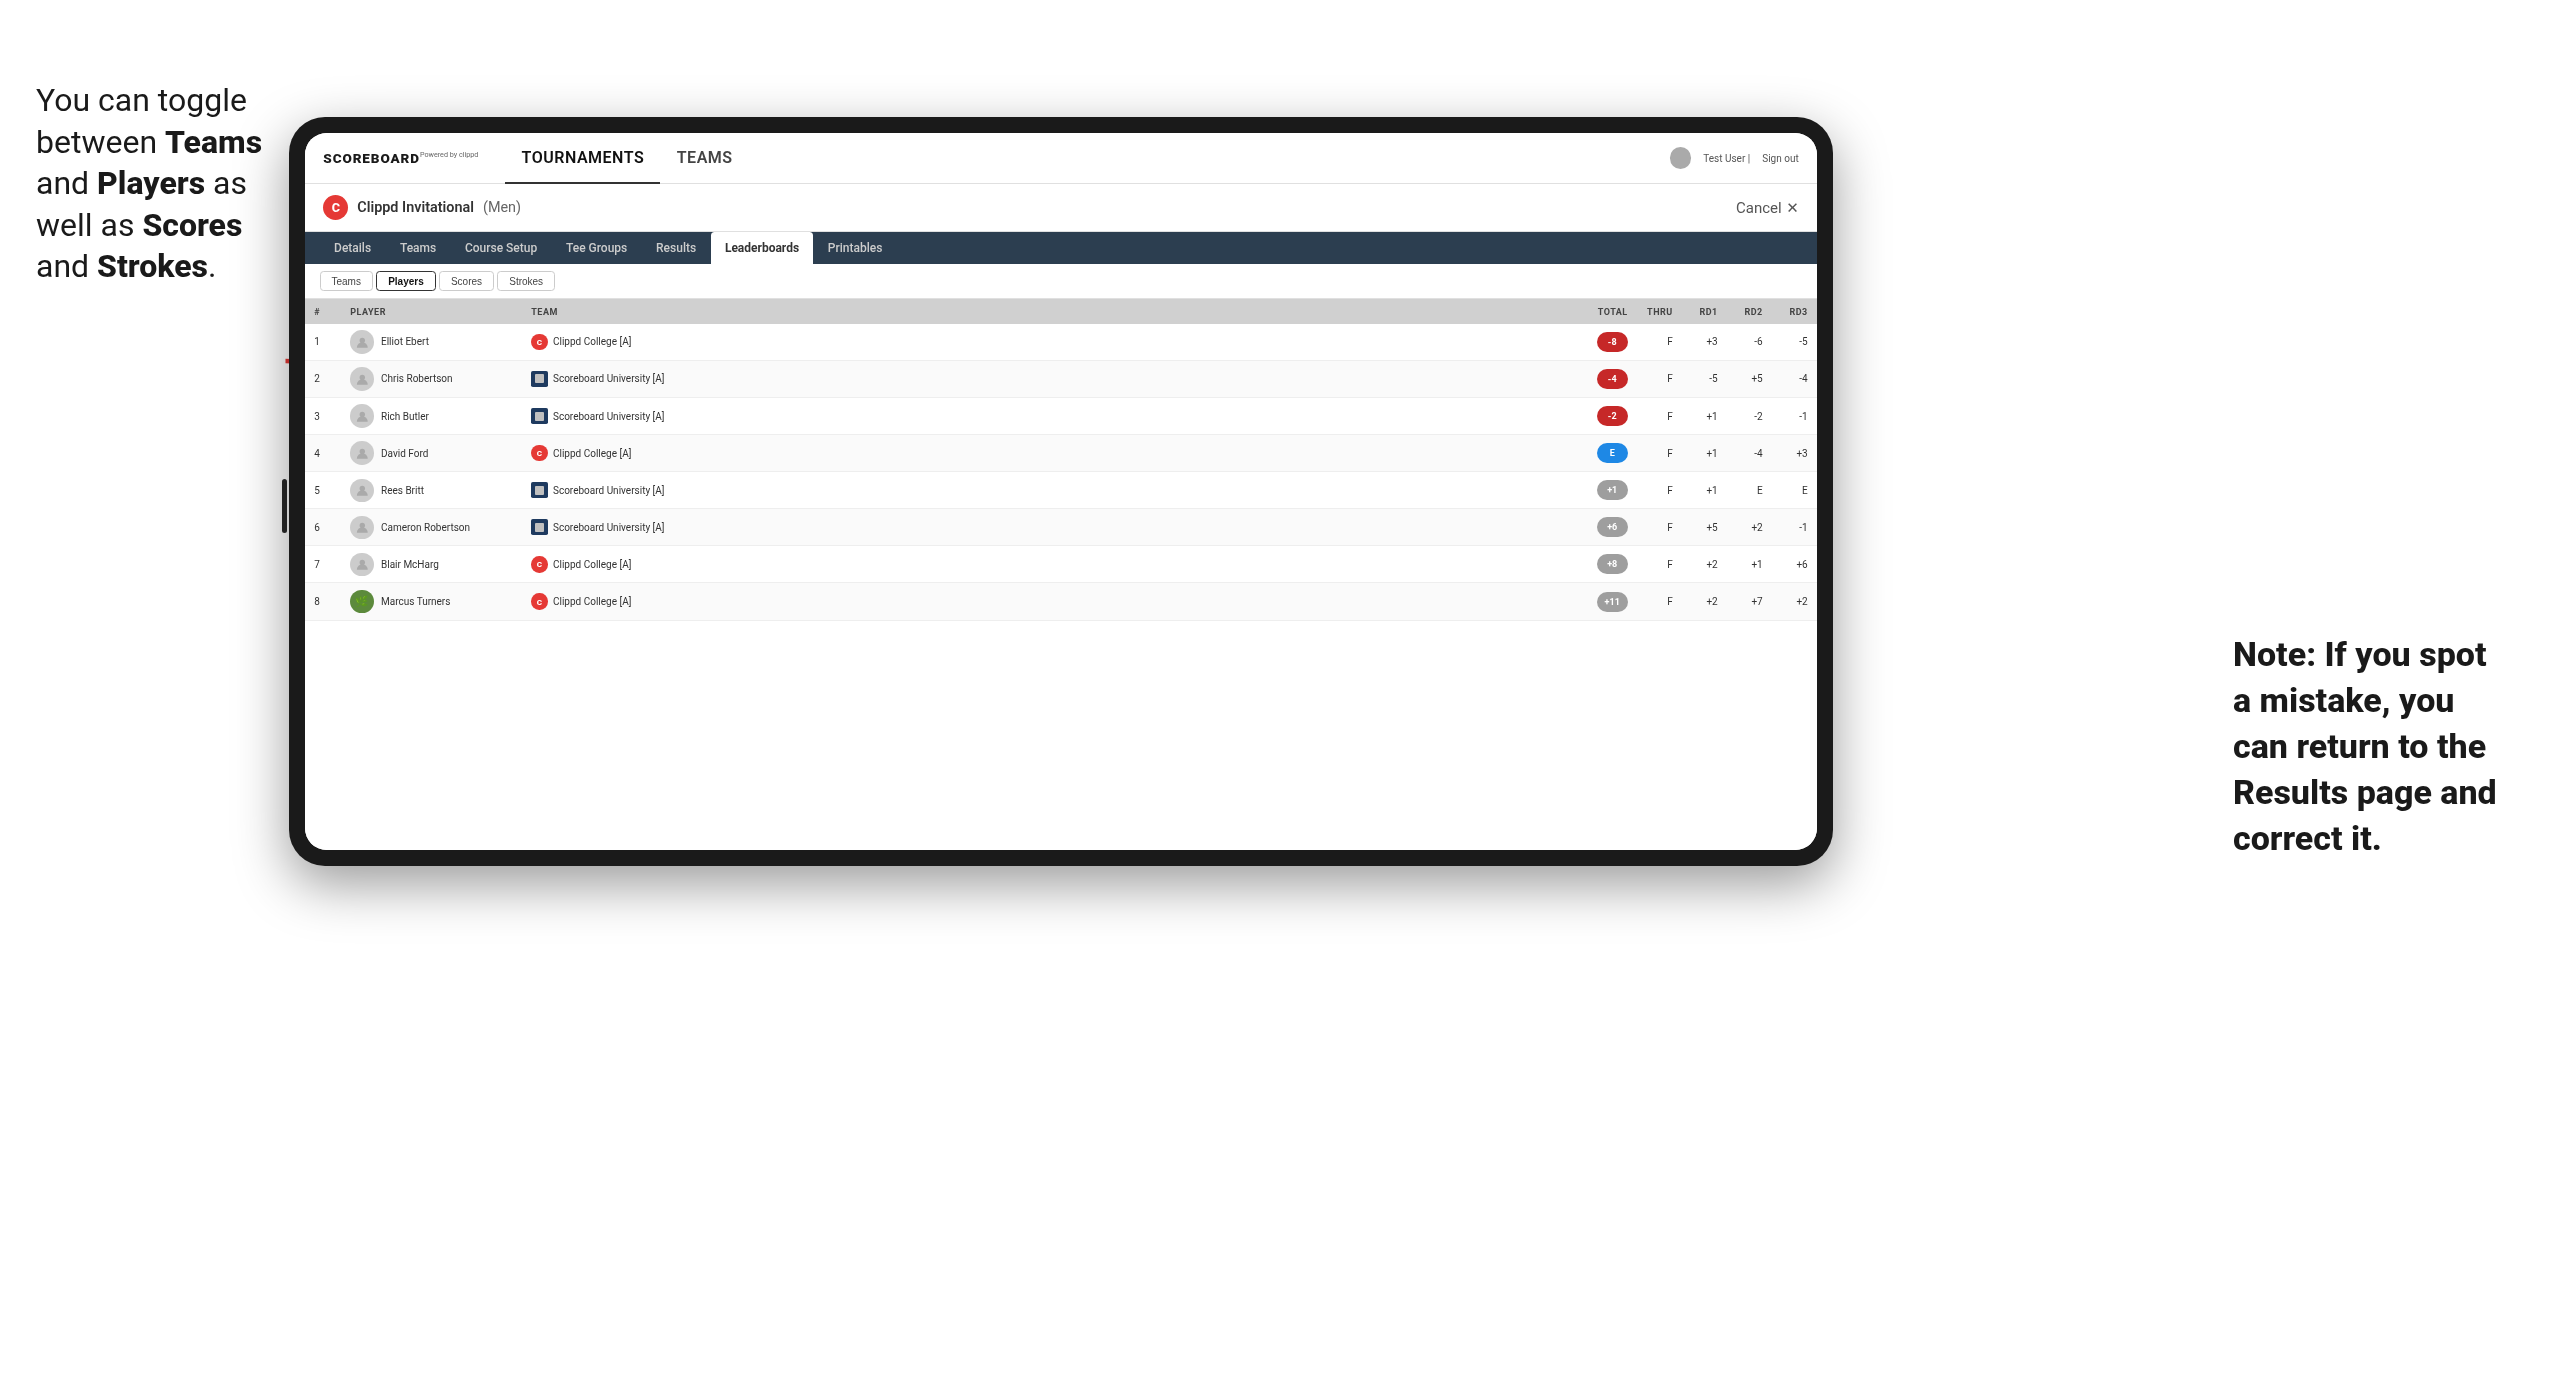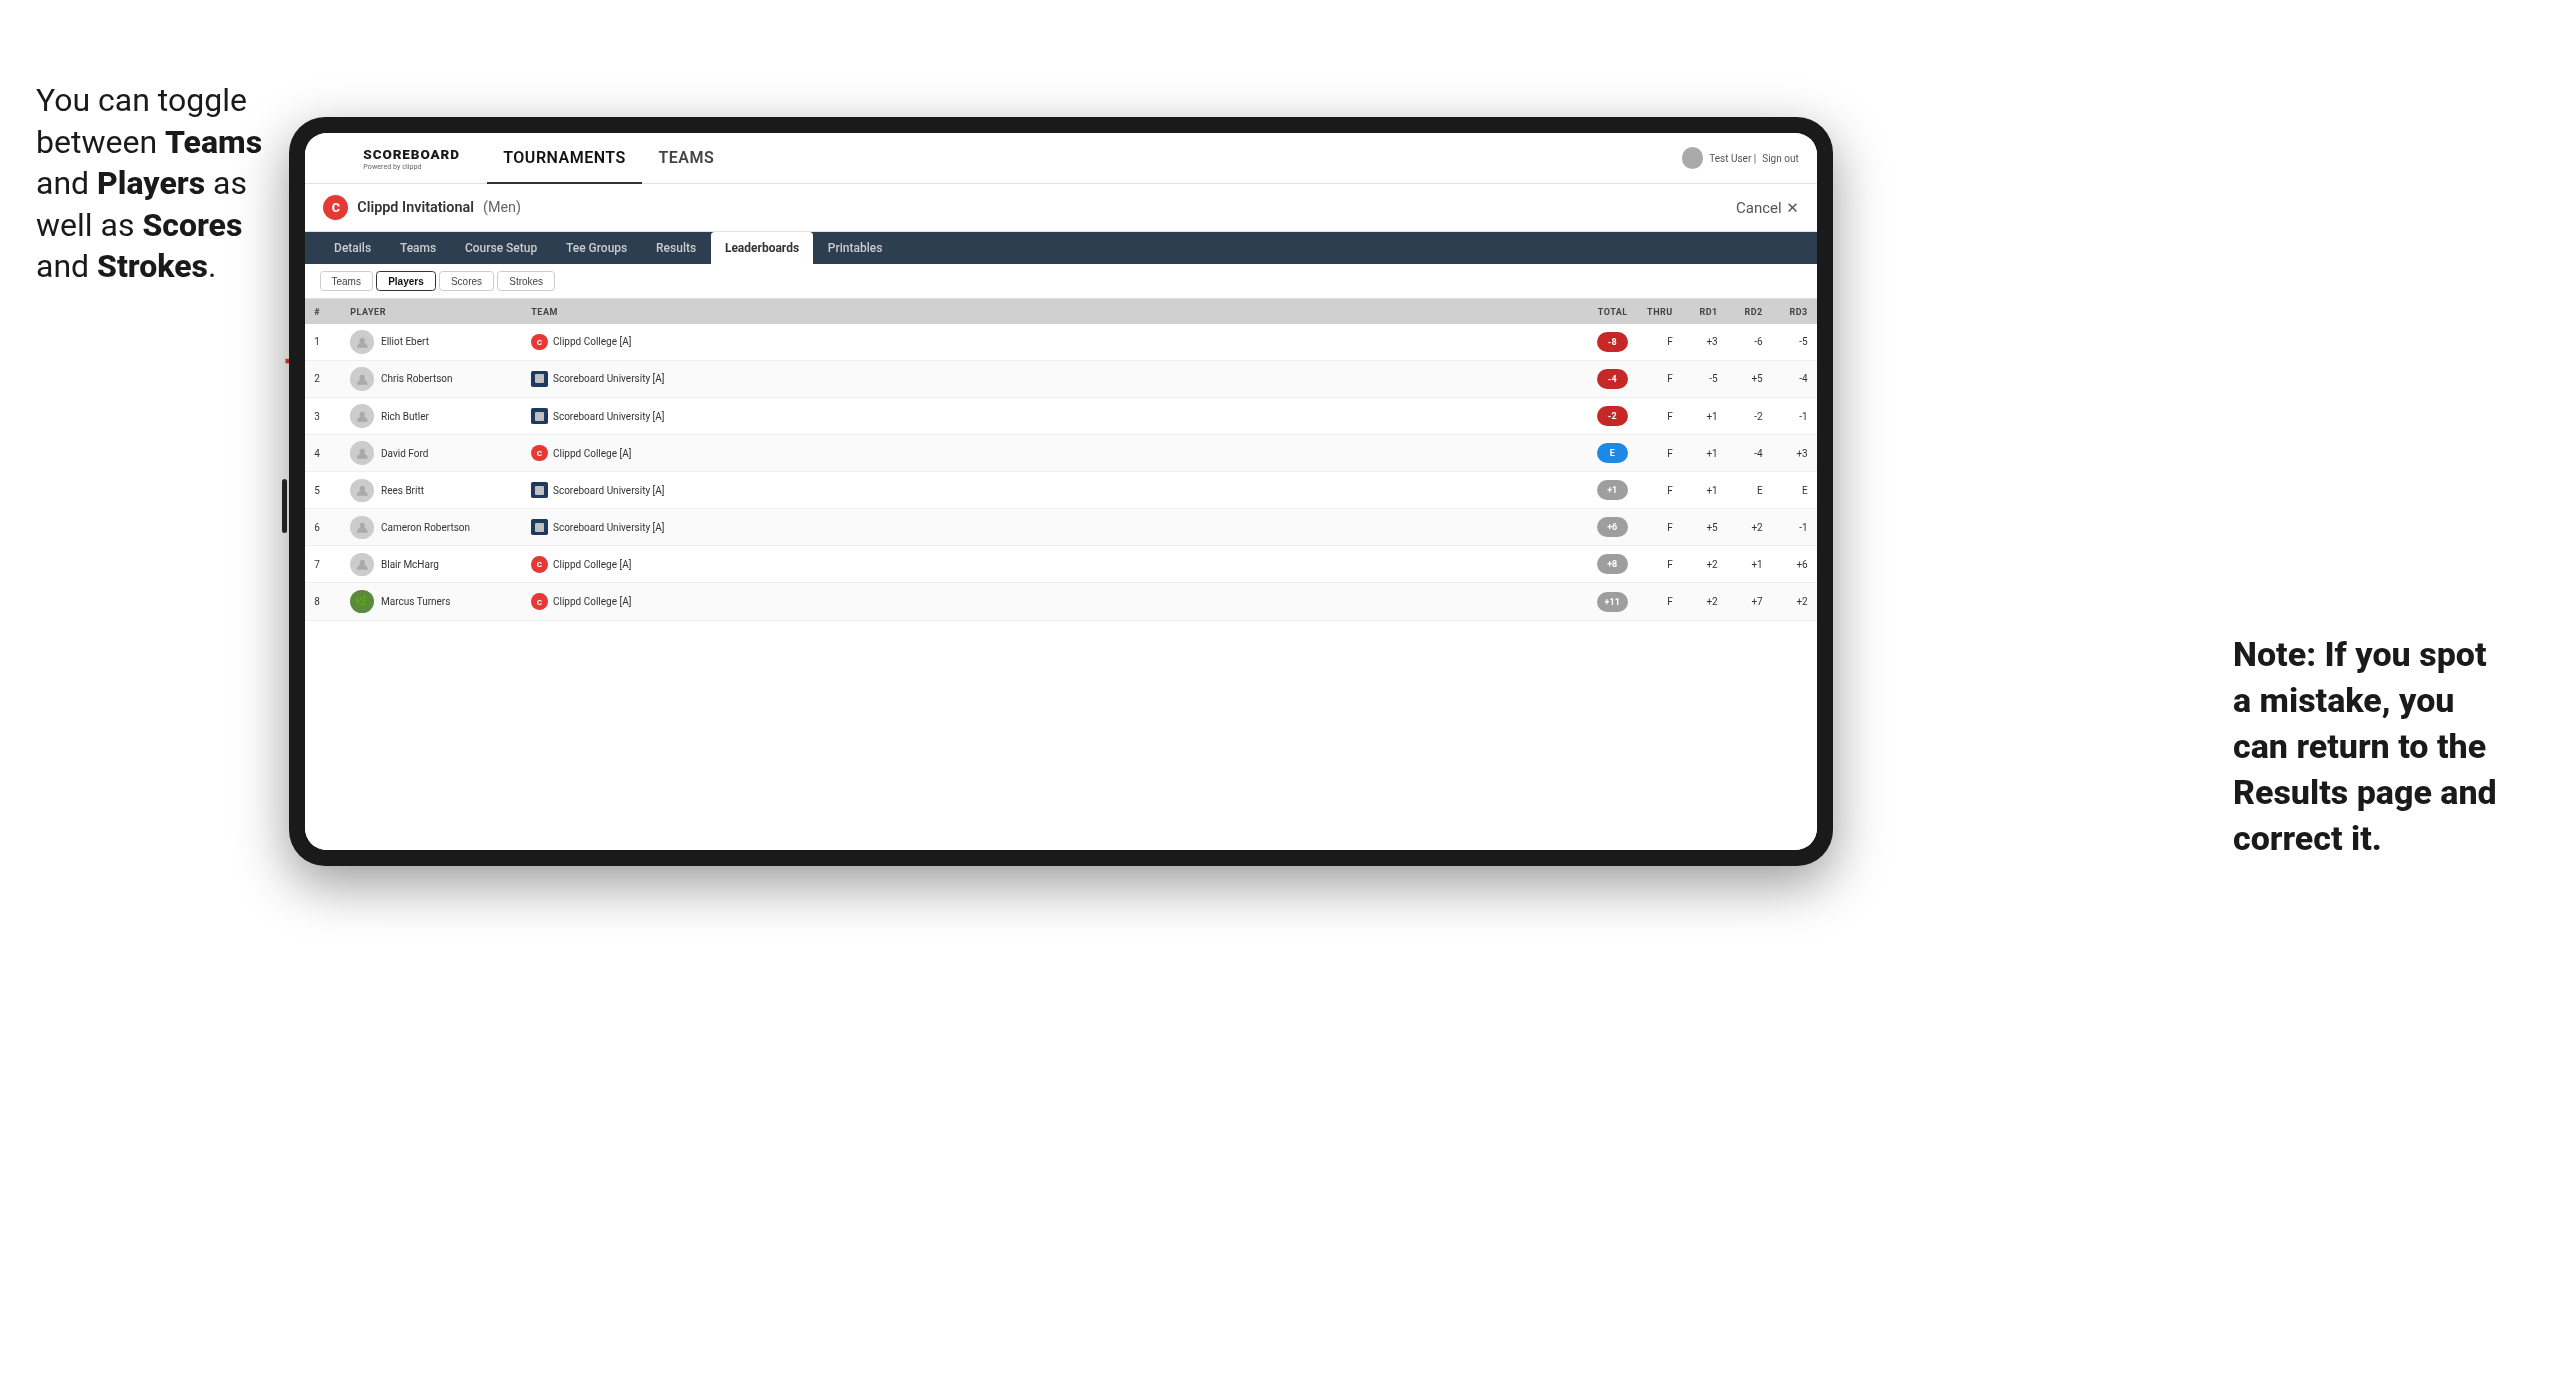--- a/index.html
+++ b/index.html
@@ -74,23 +74,22 @@
       height: 51px;
       display: flex;
       align-items: center;
       padding: 0 18px;
       border-bottom: 0.9px solid #e0e0e0;
       flex-shrink: 0;
     }
 
     .scoreboard-logo {
       display: flex;
-      flex-direction: column;
+      flex-direction: row;
       margin-right: 27px;
-      margin-left: 40px;
     }
     .logo-main {
       font-size: 13.5px;
       font-weight: 900;
       letter-spacing: 0.9px;
       color: #1a1a1a;
       text-transform: uppercase;
     }
     .logo-sub {
       font-size: 7.2px;
@@ -116,21 +115,21 @@
       border-bottom: 2.7px solid transparent;
     }
     .nav-link.active {
       border-bottom: 2.7px solid #333;
       color: #111;
     }
 
     .nav-right {
       display: flex;
       align-items: center;
-      gap: 6px;
+      gap: 12px;
       font-size: 10px;
       color: #555;
     }
     .user-avatar {
       width: 21.7px;
       height: 21.7px;
       background: #aaa;
       border-radius: 50%;
     }
 

